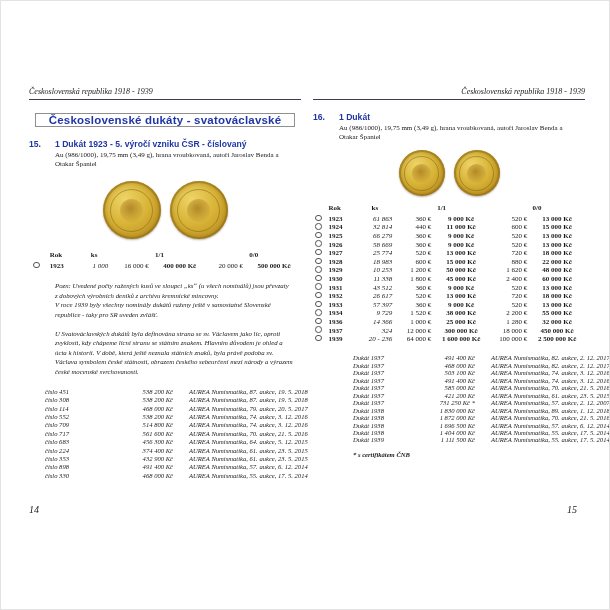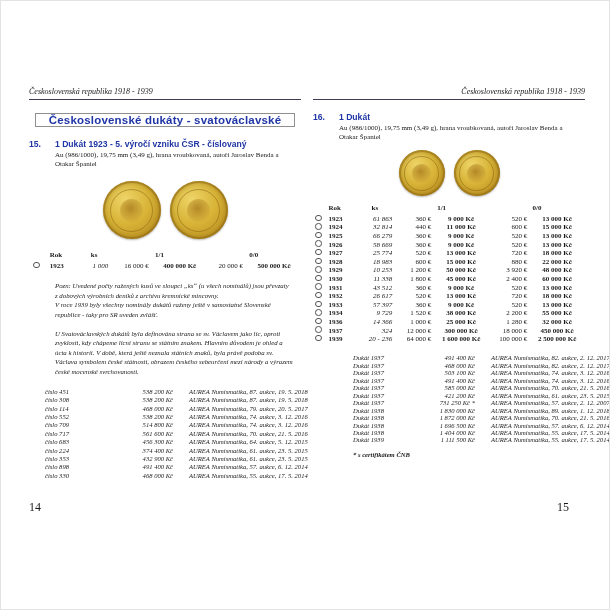--- a/index.html
+++ b/index.html
@@ -61,23 +61,23 @@
   .auctions{margin:11px 0 0 16px;font-size:6.6px;font-style:italic;line-height:8.4px;color:#222;}
   .auctions.tight{line-height:7.45px;margin-left:40px;}
   .auc-row{display:flex;white-space:nowrap;}
   .auc-lot{width:56px;flex:0 0 auto;}
   .auc-price{width:72px;flex:0 0 auto;text-align:right;}
   .auc-src{margin-left:16px;}
   .auctions.tight .auc-lot{width:52px;}
   .auctions.tight .auc-price{width:70px;}
 
   .footnote{margin:7px 0 0 40px;font-size:6.6px;font-style:italic;font-weight:bold;}
-  .pagenum{position:absolute;bottom:0;font-size:12px;}
+  .pagenum{position:absolute;bottom:0;font-size:10px;font-style:italic;}
   .pagenum.left{left:0;}
-  .pagenum.right{right:16px;}
+  .pagenum.right{right:8px;}
 </style>
 </head>
 <body>
 
 <div class="spread">
 
   <div class="page">
     <div class="page-header">Československá republika 1918 - 1939</div>
     <hr class="header-rule">
 
@@ -283,21 +283,21 @@
             <td class="c-eur">880 €</td>
             <td class="c-czk">22 000 Kč</td>
           </tr>
 
           <tr>
             <td class="c-mark"><span class="rowmark"></span></td>
             <td class="c-rok">1929</td>
             <td class="c-ks">10 253</td>
             <td class="c-eur">1 200 €</td>
             <td class="c-czk">50 000 Kč</td>
-            <td class="c-eur">3 920 €</td>
+            <td class="c-eur">1 620 €</td>
             <td class="c-czk">48 000 Kč</td>
           </tr>
 
           <tr>
             <td class="c-mark"><span class="rowmark"></span></td>
             <td class="c-rok">1930</td>
             <td class="c-ks">11 338</td>
             <td class="c-eur">1 800 €</td>
             <td class="c-czk">45 000 Kč</td>
             <td class="c-eur">2 400 €</td>

